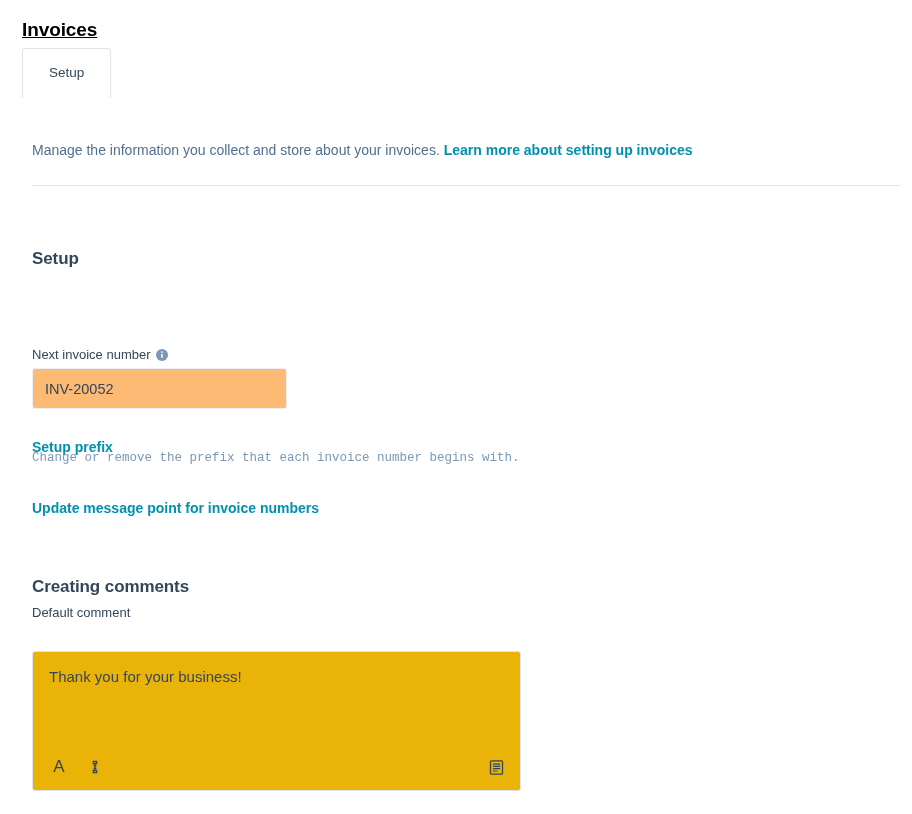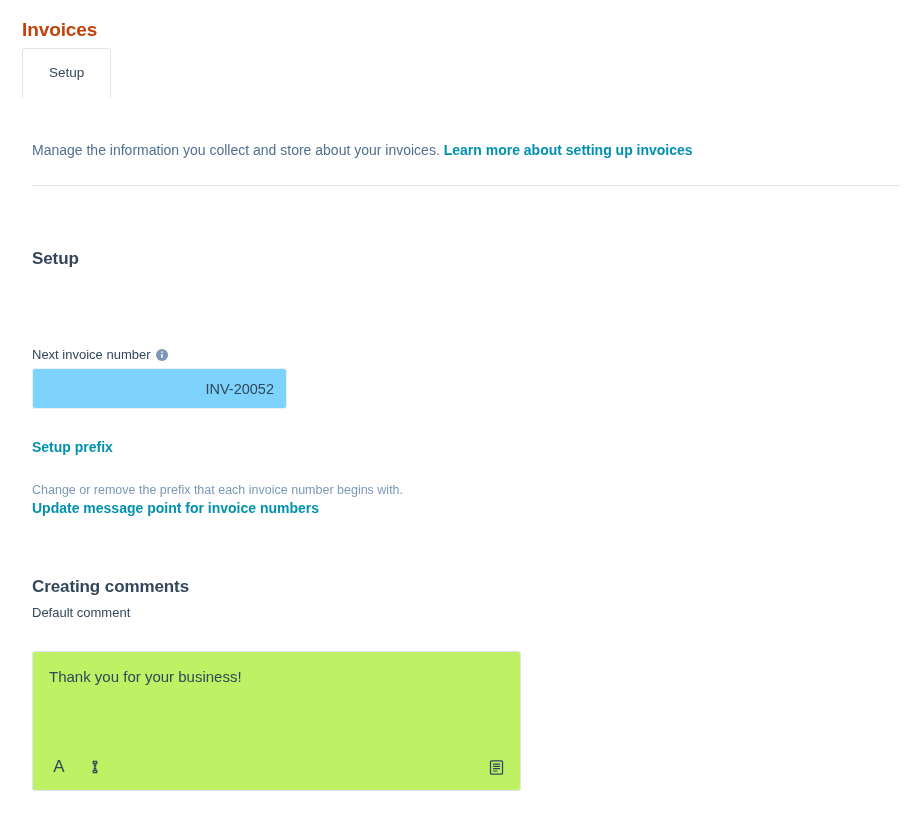--- a/index.html
+++ b/index.html
@@ -24,22 +24,23 @@
   }
 
   
   .page-title {
     position: absolute;
     left: 22px;
     top: 5px;
     font-size: 19px;
     font-weight: 700;
     letter-spacing: -0.1px;
-    color: #c2410c;
+    color: #000000;
     line-height: 24px;
+    text-decoration: underline;
   }
 
   
   .tabs {
     position: absolute;
     left: 22px;
     top: 48px;
     display: flex;
     align-items: flex-end;
   }
@@ -108,21 +109,21 @@
   #edit-prefix-link { left: 32px; top: 437px; }
   #update-start-link { left: 32px; top: 498px; }
 
   .help-text {
     position: absolute;
     font-size: 12.5px;
     color: #7c98b6;
     line-height: 18px;
   }
   #manage-props-help { left: 32px; top: 294px; }
-  #edit-prefix-help { left: 32px; top: 481px; }
+  #edit-prefix-help { left: 32px; top: 449px; font-family: Liberation Mono, monospace; }
   #default-comment-help { left: 32px; top: 625px; }
 
   
   .field-label {
     position: absolute;
     font-size: 13px;
     font-weight: 400;
     color: #33475b;
     line-height: 18px;
     display: flex;
@@ -141,39 +142,38 @@
   }
   .info-icon svg { display: block; }
 
   
   .text-input {
     position: absolute;
     left: 32px;
     top: 368px;
     width: 255px;
     height: 41px;
-    background: #7dd3fc;
+    background: #fdba74;
     border: 1px solid #eaf0f6;
     border-radius: 3px;
     font-family: "Liberation Sans", sans-serif;
     font-size: 14.5px;
     color: #33475b;
     padding: 0 12px;
     outline: none;
-    text-align: right;
   }
 
   
   .editor {
     position: absolute;
     left: 32px;
     top: 651px;
     width: 489px;
     height: 140px;
-    background: #bef264;
+    background: #eab308;
     border: 1px solid #dfe3eb;
     border-radius: 3px;
   }
   .editor-body {
     position: absolute;
     left: 0; top: 0; right: 0;
     height: 90px;
     padding: 14px 16px 0 16px;
     font-size: 15px;
     line-height: 22px;

